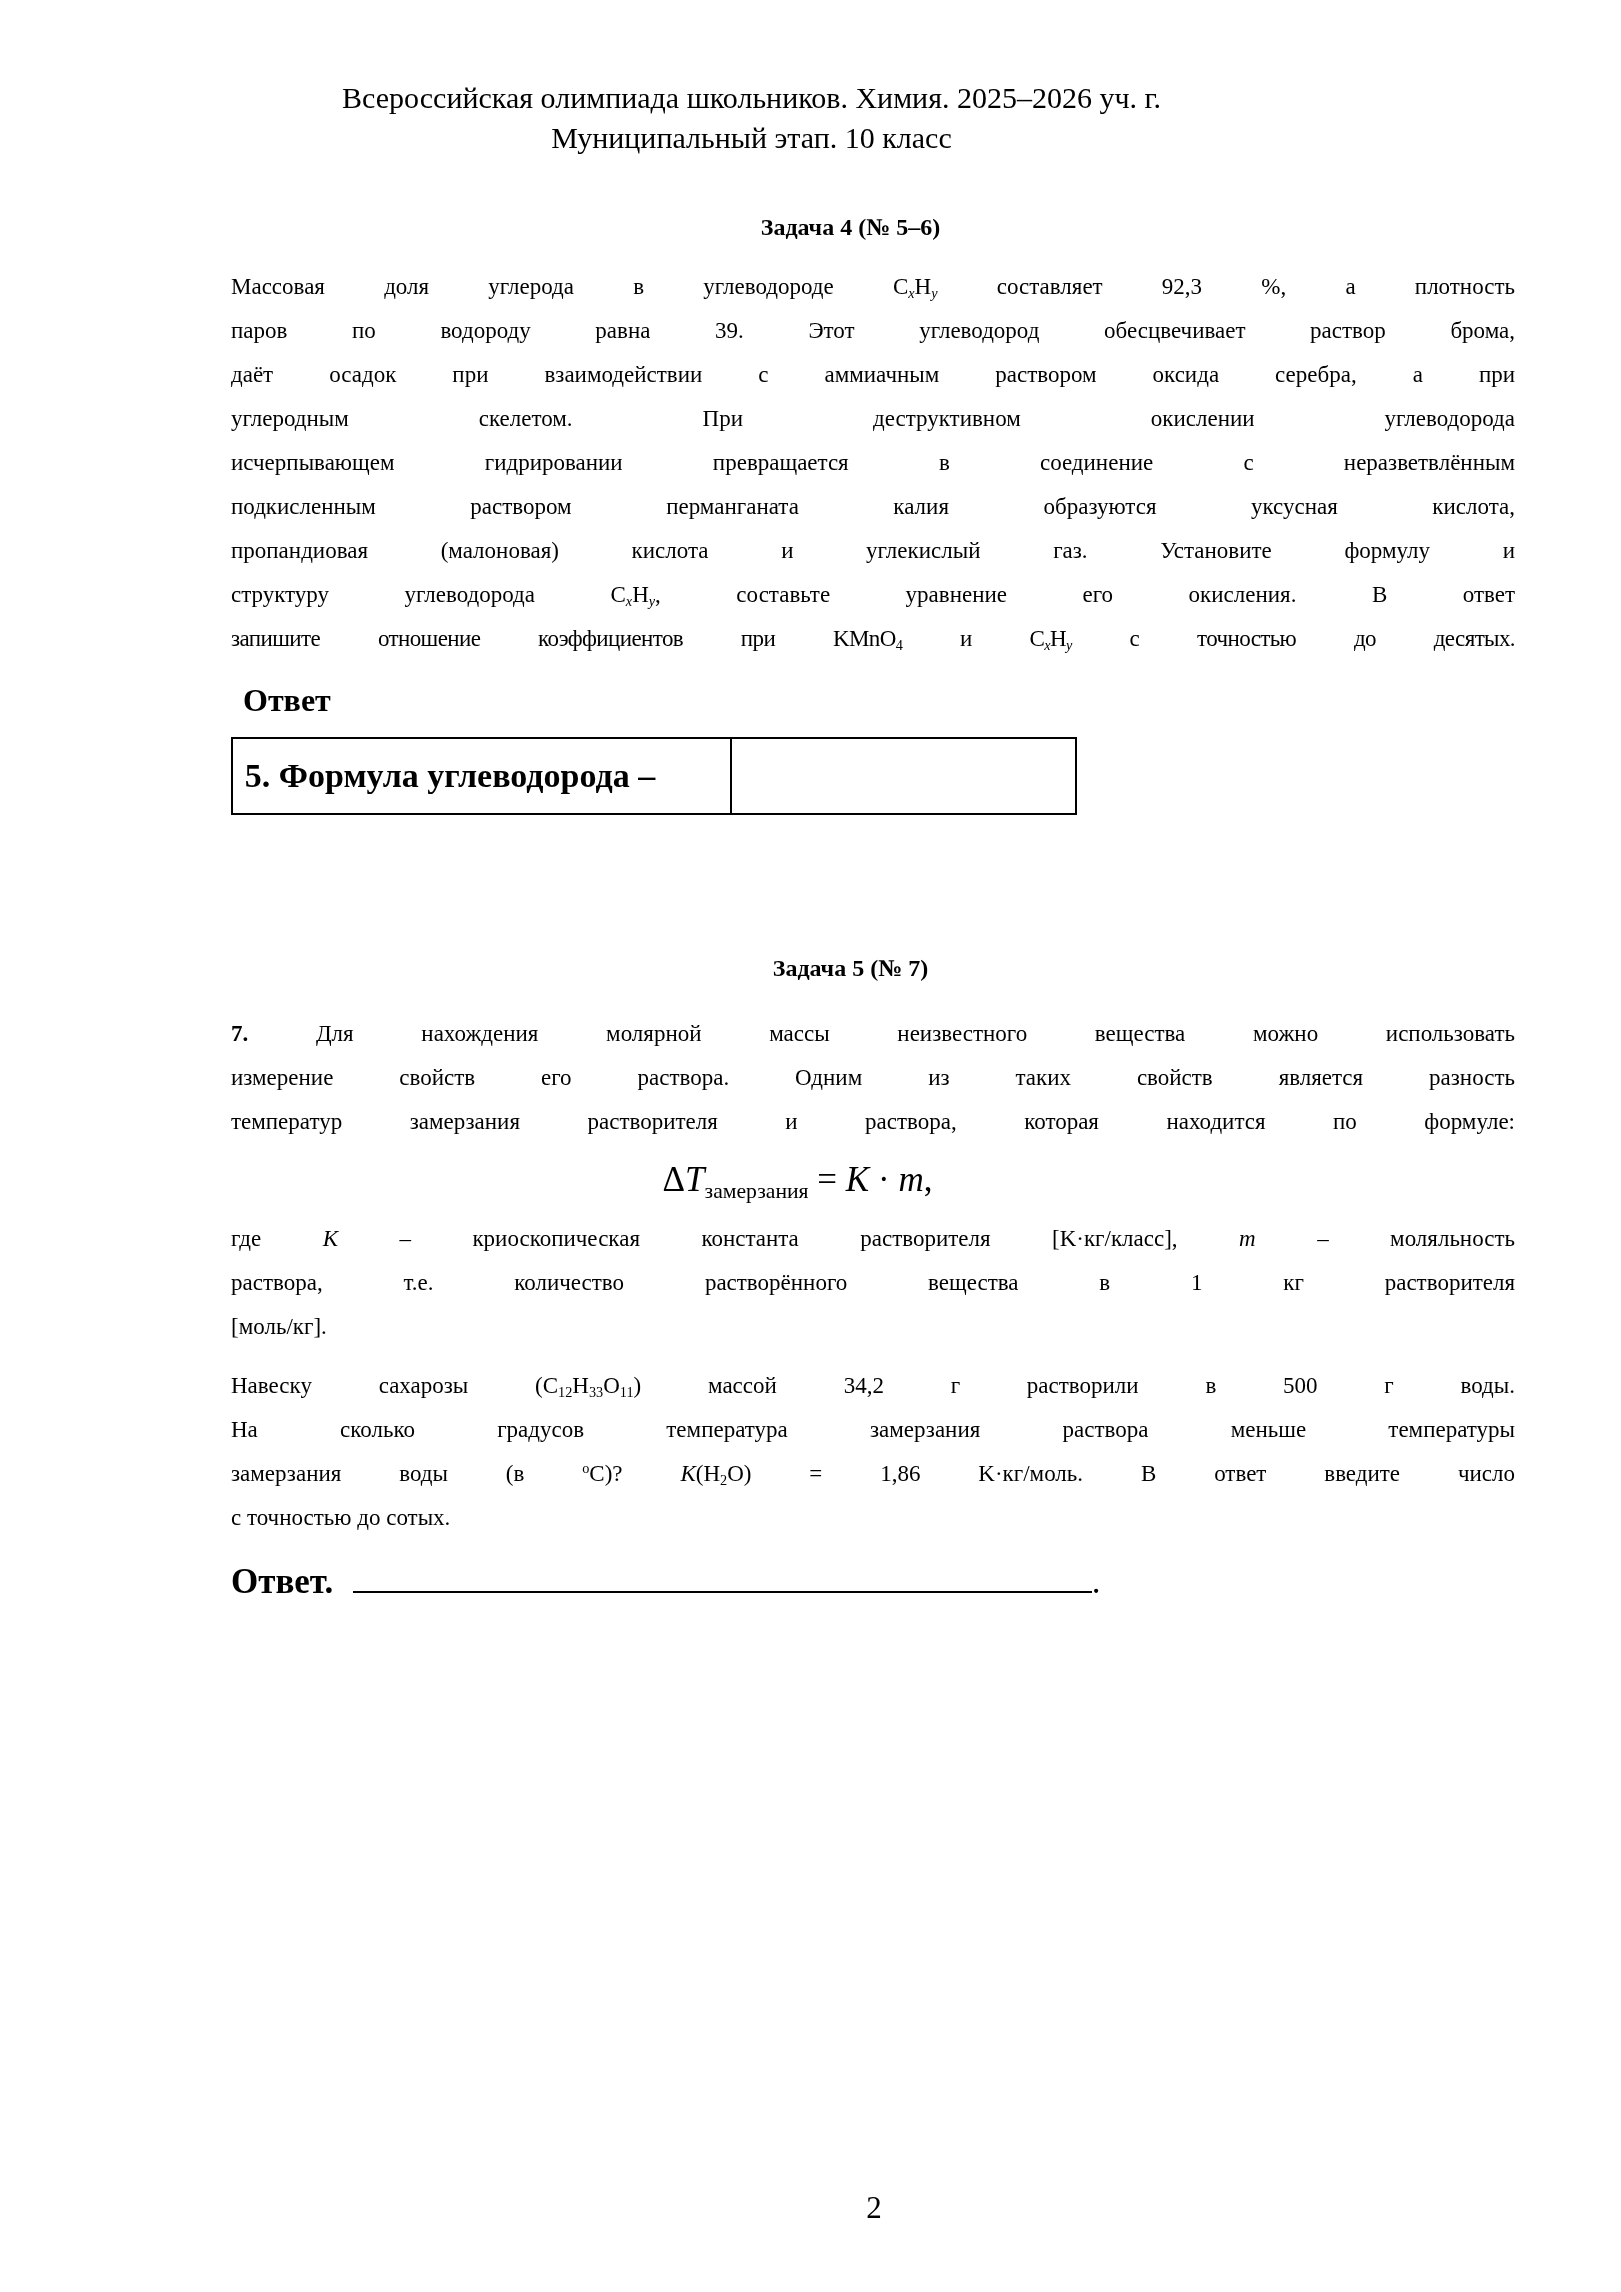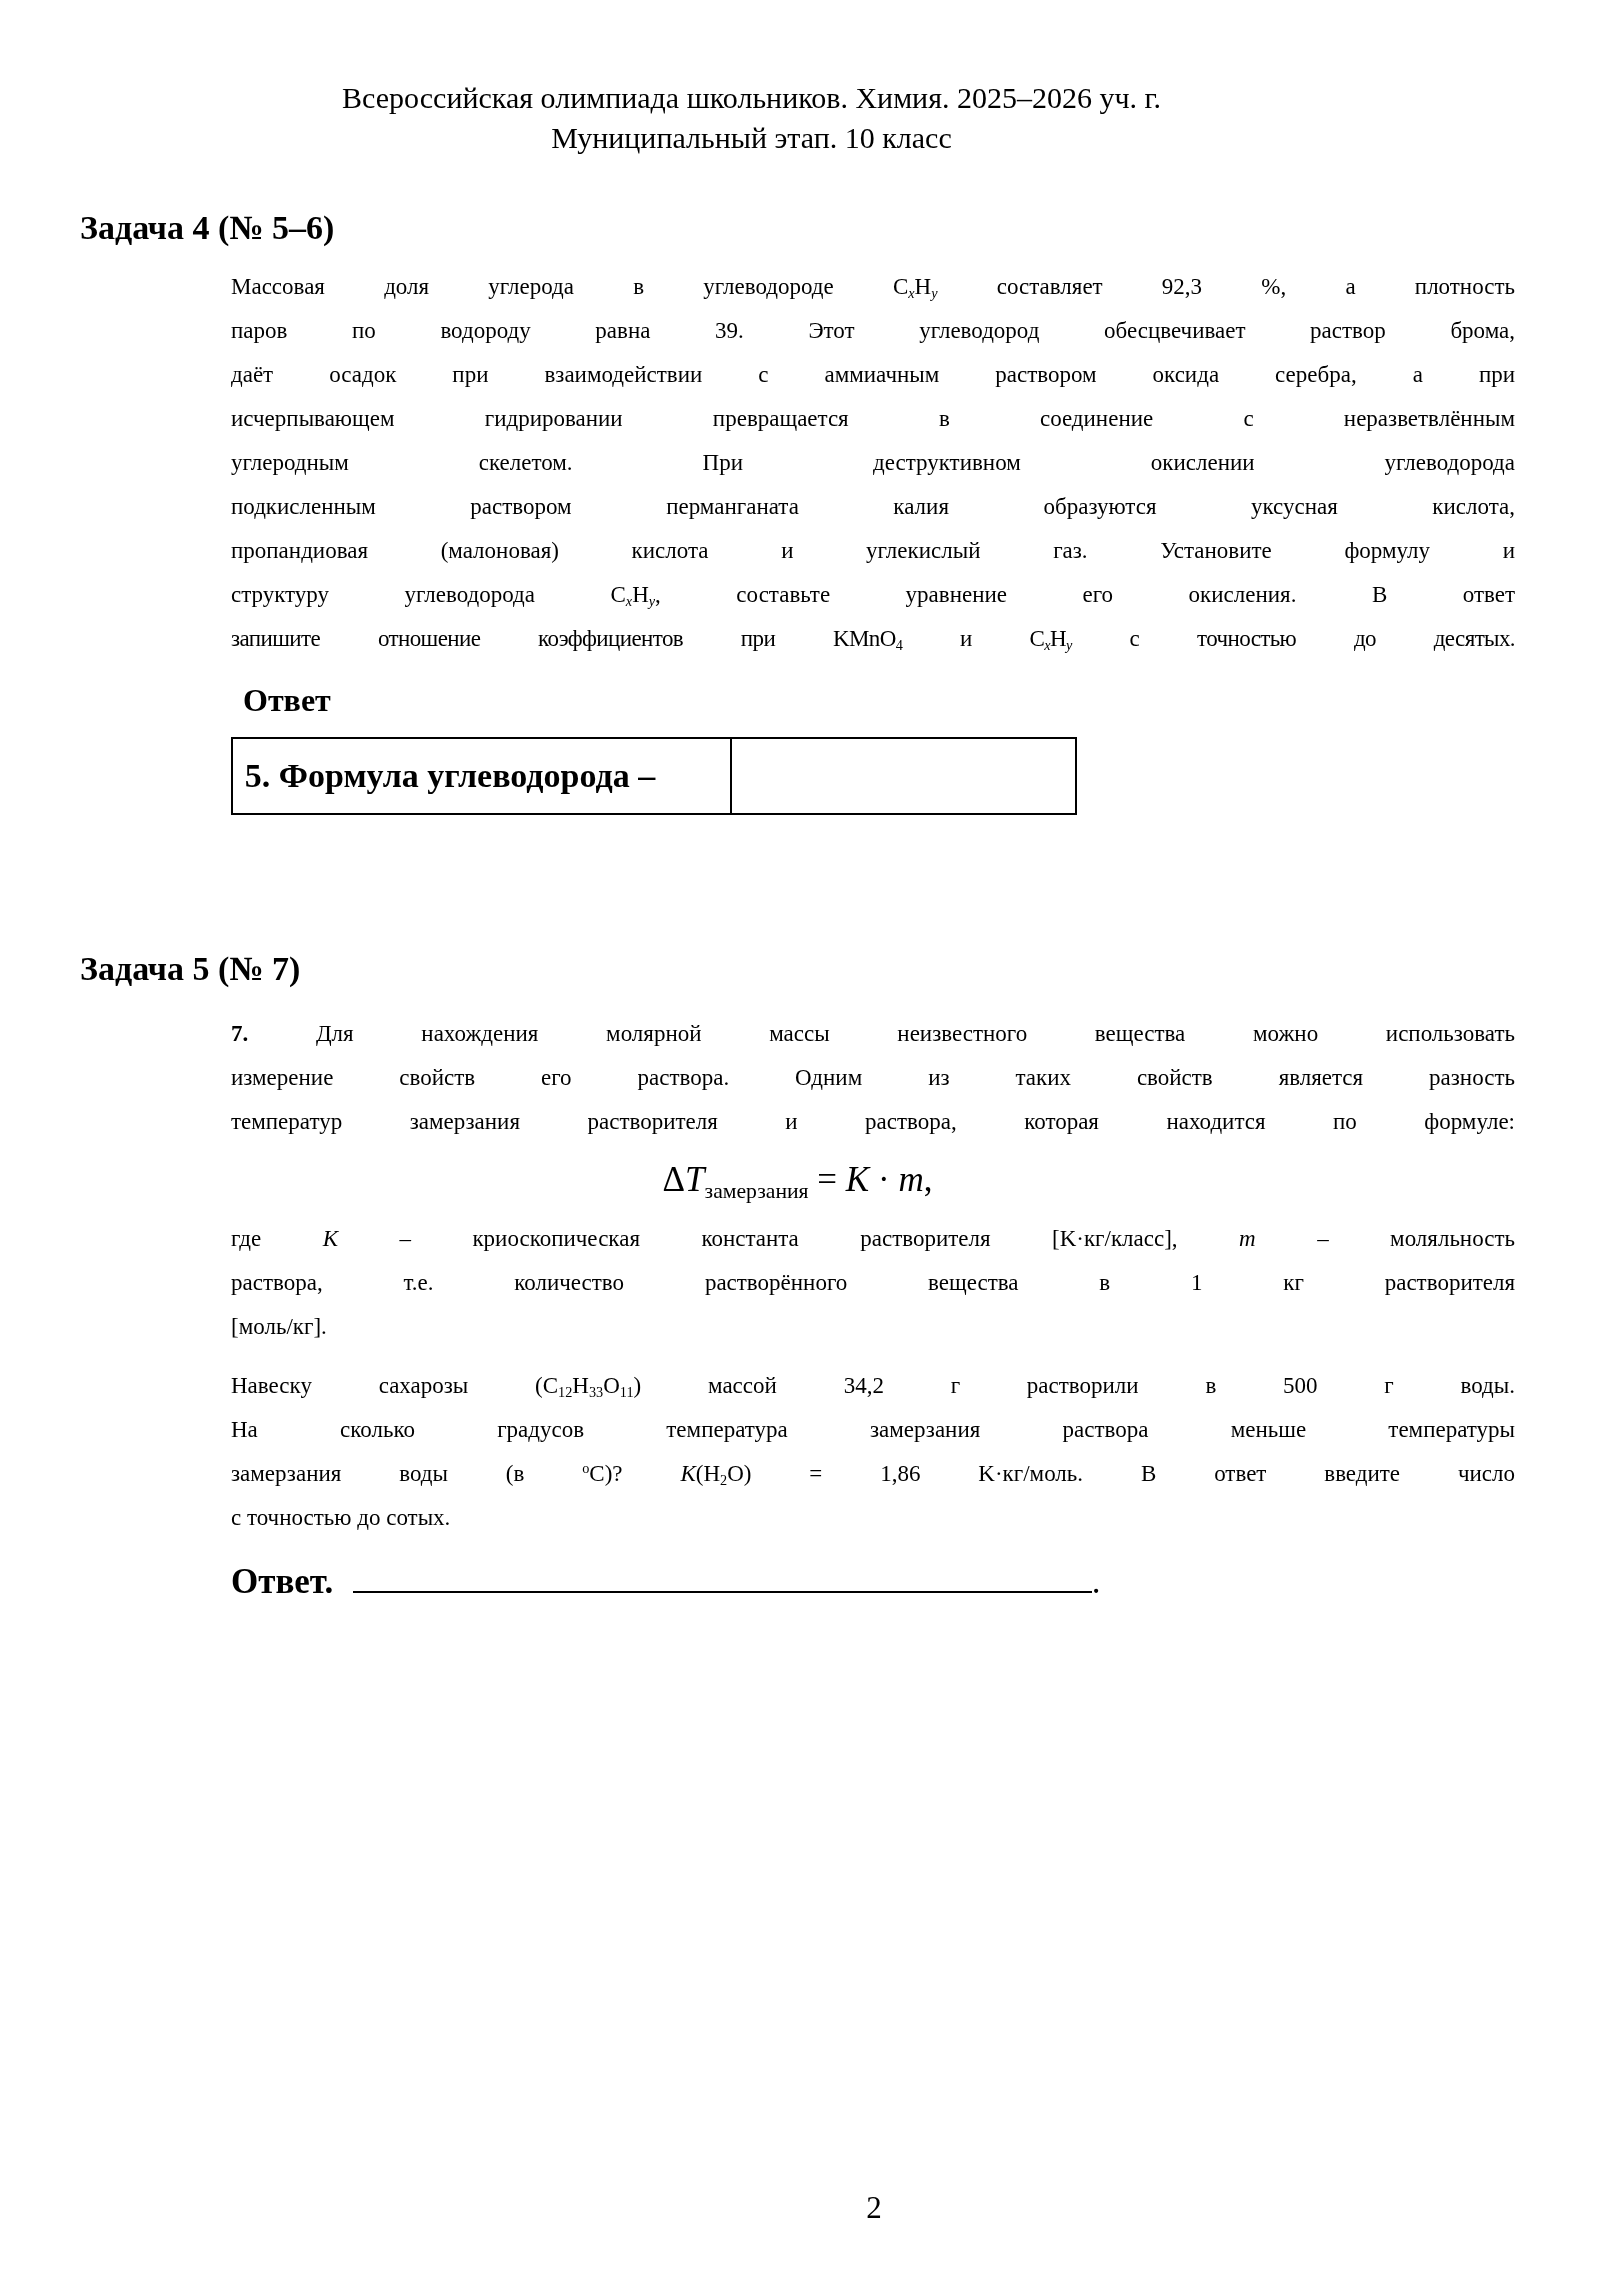--- a/index.html
+++ b/index.html
@@ -1,20 +1,20 @@
 <!DOCTYPE html>
 <html><head>
 <meta charset="utf-8">
 <style>
   html, body { margin:0; padding:0; background:#ffffff; }
   body { width:1621px; height:2293px; position:relative; overflow:hidden;
          font-family:"Liberation Serif", "DejaVu Serif", serif; color:#000; }
   .abs { position:absolute; }
   .hdr { left:0; width:1376px; text-align:center; font-size:30px; line-height:39px; padding-left:127px; box-sizing:border-box; }
-  .h-task { left:0; width:1621px; text-align:left; font-weight:bold; font-size:34px; line-height:43px; padding-left:80px; box-sizing:border-box; }
+  .h-task { left:0; width:1621px; text-align:center; font-weight:bold; font-size:24px; line-height:43px; padding-left:80px; box-sizing:border-box; }
   .para { left:231px; width:1284px; font-size:23px; line-height:44px; text-align:justify; text-align-last:left; }
   .para .line { display:block; height:44px; white-space:nowrap; text-align:justify; text-align-last:justify; }
   .para .line.last { text-align-last:left; }
   sub { font-size:0.62em; vertical-align:-0.25em; line-height:0; }
   sup { font-size:0.62em; vertical-align:0.55em; line-height:0; }
   i { font-style:italic; }
   b { font-weight:bold; }
   .answer-label { left:231px; font-size:32px; font-weight:bold; line-height:44px;margin-left:12px; }
   table.ans { position:absolute; left:231px; top:737px; border-collapse:collapse; }
   table.ans td { border:2.5px solid #000; height:74px; padding:0 0 0 11.8px; font-size:34px; font-weight:bold; vertical-align:middle; }
@@ -31,22 +31,22 @@
 
 <div class="abs hdr" style="top:78px">Всероссийская олимпиада школьников. Химия. 2025–2026 уч. г.</div>
 <div class="abs hdr" style="top:118px">Муниципальный этап. 10 класс</div>
 
 <div class="abs h-task" style="top:206px">Задача 4 (№ 5–6)</div>
 
 <div class="abs para" style="top:265px">
   <span class="line"><span>Массовая доля углерода в углеводороде C</span><sub><i>x</i></sub><span>H</span><sub><i>y</i></sub><span> составляет 92,3 %, а плотность</span></span>
   <span class="line">паров по водороду равна 39. Этот углеводород обесцвечивает раствор брома,</span>
   <span class="line">даёт осадок при взаимодействии с аммиачным раствором оксида серебра, а при</span>
+  <span class="line">углеродным скелетом. При деструктивном окислении углеводорода</span>
   <span class="line">исчерпывающем гидрировании превращается в соединение с неразветвлённым</span>
-  <span class="line">углеродным скелетом. При деструктивном окислении углеводорода</span>
   <span class="line">подкисленным раствором перманганата калия образуются уксусная кислота,</span>
   <span class="line">пропандиовая (малоновая) кислота и углекислый газ. Установите формулу и</span>
   <span class="line"><span>структуру углеводорода C</span><sub><i>x</i></sub><span>H</span><sub><i>y</i></sub><span>, составьте уравнение его окисления. В ответ</span></span>
   <span class="line" style="letter-spacing:-0.6px"><span>запишите отношение коэффициентов при KMnO</span><sub>4</sub><span> и C</span><sub><i>x</i></sub><span>H</span><sub><i>y</i></sub><span> с точностью до десятых.</span></span>
 </div>
 
 <div class="abs answer-label" style="top:678px">Ответ</div>
 
 <table class="ans">
   <tbody>

